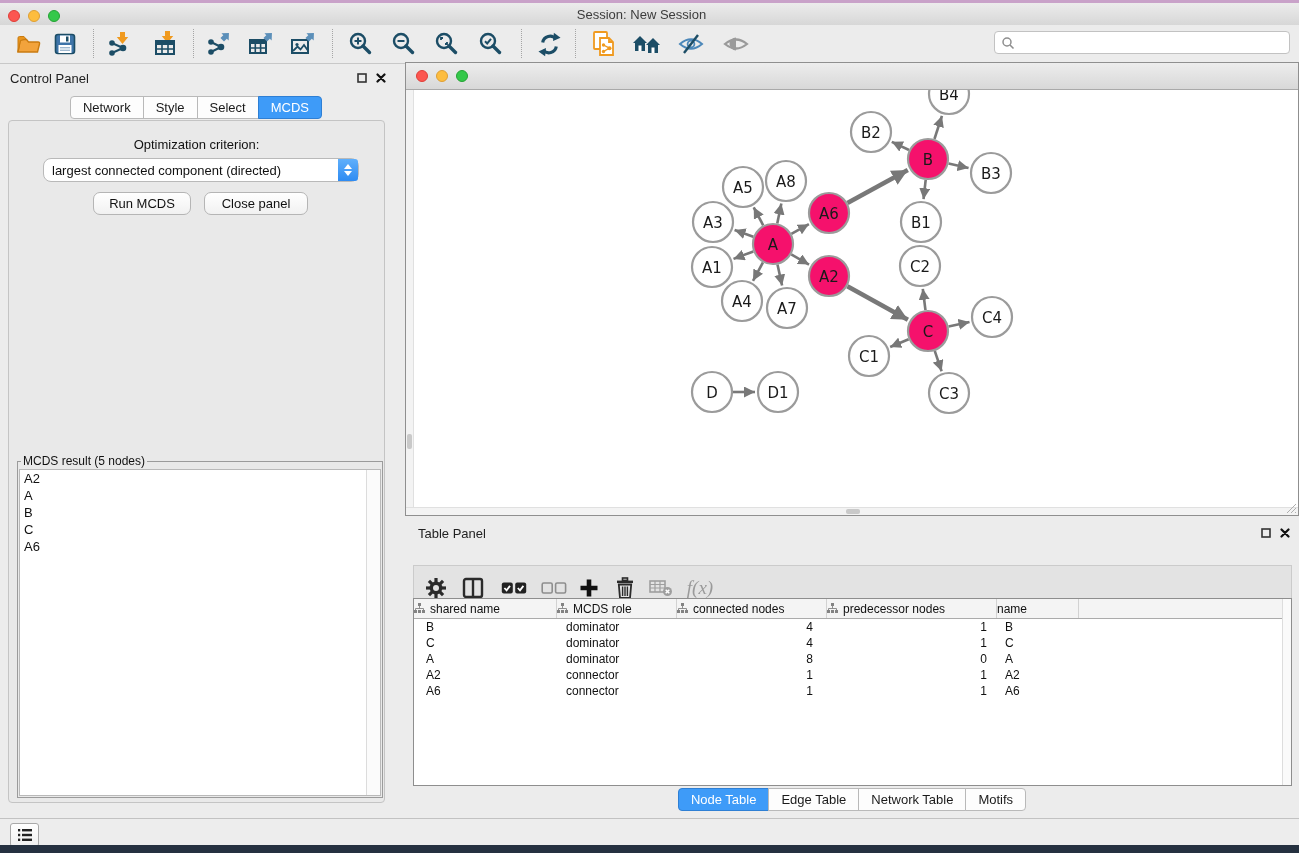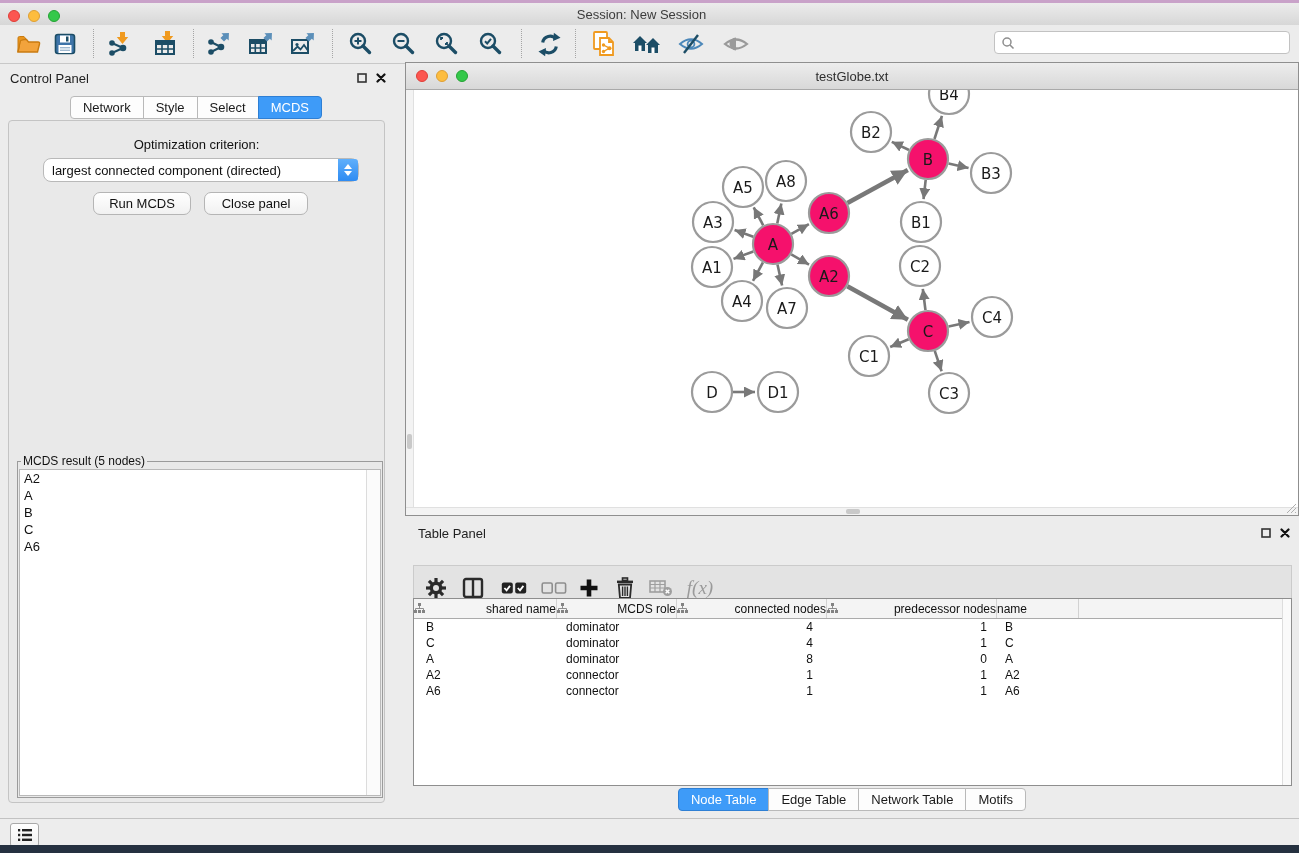--- a/index.html
+++ b/index.html
@@ -77,21 +77,21 @@
 
   
   .table-panel{position:absolute;left:405px;top:520px;width:894px;height:296px;}
   .tp-toolbar{position:absolute;left:8px;top:45px;width:879px;height:45px;background:#E3E3E3;
     border:1px solid #CBCBCB;box-sizing:border-box;}
   .tp-icon{position:absolute;top:7px;width:32px;height:30px;display:flex;align-items:center;justify-content:center;}
   .fx-label{font-family:"Liberation Serif","DejaVu Serif",serif;font-style:italic;font-size:19px;color:#9A9A9A;}
   .tbl{position:absolute;left:8px;top:78px;width:879px;height:188px;background:#FFFFFF;
     border:1px solid #8E8E8E;box-sizing:border-box;font-size:12px;overflow:hidden;}
   .tbl-head{display:flex;height:20px;background:#F4F4F4;border-bottom:1px solid #ABABAB;box-sizing:border-box;}
-  .th{display:flex;align-items:center;justify-content:space-between;gap:5px;border-right:1px solid #D2D2D2;
+  .th{display:flex;align-items:center;justify-content:flex-start;gap:5px;border-right:1px solid #D2D2D2;
     box-sizing:border-box;color:#111;}
   .th.filler{border-right:none;flex:1;}
   .tr{display:flex;height:16px;align-items:center;color:#111;}
   .td{box-sizing:border-box;white-space:nowrap;}
   .tbl-vscroll{position:absolute;right:0;top:0;bottom:0;width:8px;background:#FAFAFA;border-left:1px solid #DDDDDD;}
   .tp-tabs{position:absolute;left:0;top:268px;width:894px;display:flex;justify-content:center;}
 
   
   .statusbar{position:absolute;left:0;top:818px;width:1299px;height:27px;background:#EDEDED;border-top:1px solid #C2C2C2;}
   .list-btn{position:absolute;left:10px;top:4px;width:27px;height:22px;background:linear-gradient(#FEFEFE,#F0F0F0);
@@ -306,21 +306,20 @@
   </div>
 </div>
 
 <div class="net-window">
   <div class="net-titlebar">
     <div class="lights" style="left:10px;top:7px">
       <div class="light red"></div>
       <div class="light yellow"></div>
       <div class="light green"></div>
     </div>
-    <div class="title">testGlobe.txt</div>
   </div>
   <div class="net-canvas">
     <svg id="network-graph" width="885" height="418" viewBox="7 27 885 418">
       <defs>
         <marker id="arr" viewBox="0 0 10 10" refX="10" refY="5" markerWidth="11" markerHeight="11" orient="auto" markerUnits="userSpaceOnUse">
           <path d="M0,0 L10,5 L0,10 z" fill="#787878"></path>
         </marker>
         <marker id="arrT" viewBox="0 0 10 10" refX="10" refY="5" markerWidth="16" markerHeight="16" orient="auto" markerUnits="userSpaceOnUse">
           <path d="M0,0 L10,5 L0,10 z" fill="#787878"></path>
         </marker>

